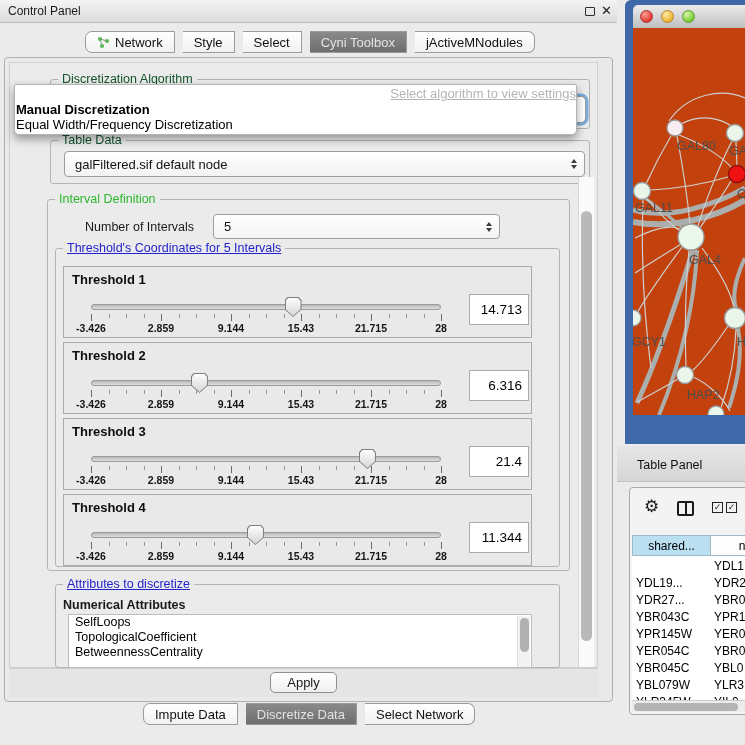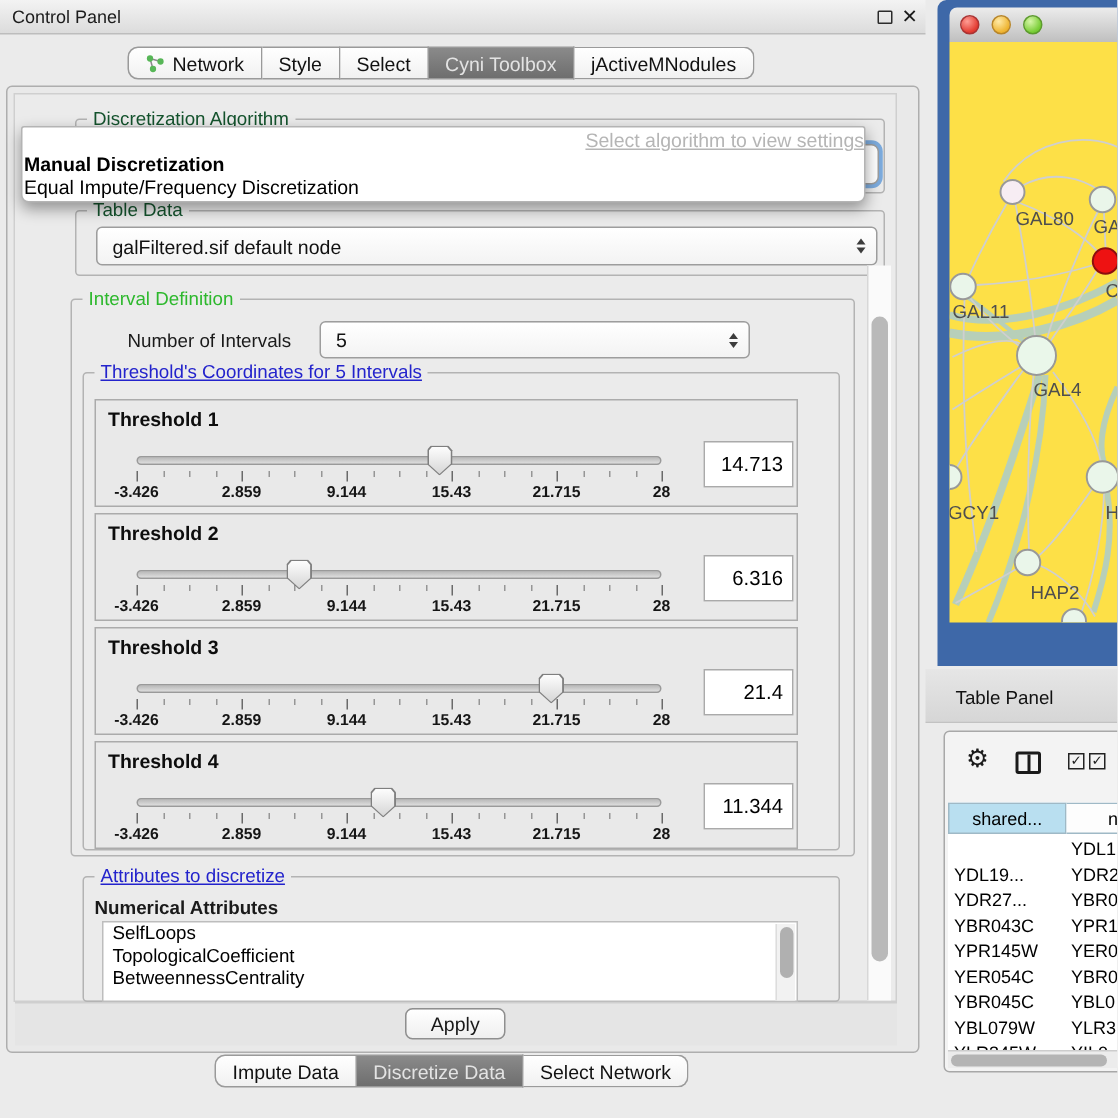--- a/index.html
+++ b/index.html
@@ -9,21 +9,21 @@
   .abs{position:absolute;}
 
   
   #titlebar{left:0;top:0;width:617px;height:23px;
     background:linear-gradient(#f3f3f3,#dcdcdc);border-bottom:1px solid #bdbdbd;}
   #titlebar .title{position:absolute;left:8px;top:4px;font-size:12px;color:#1c1c1c;}
   #float-btn{position:absolute;left:585px;top:7px;width:10px;height:9px;border:1.6px solid #2b2b2b;border-radius:1px;}
   #close-btn{position:absolute;left:601px;top:3px;font-size:13px;font-weight:bold;color:#1b1b1b;}
 
   
-  .tabbar{display:flex;height:22px;}
+  .tabbar{display:flex;height:22px;gap:8px;}
   .tab{display:flex;align-items:center;gap:5px;padding:0 11px;font-size:13px;
        background:linear-gradient(#ffffff,#f1f1f1);border:1px solid #9a9a9a;border-left:none;
        color:#111;white-space:nowrap;}
   .tab:first-child{border-left:1px solid #9a9a9a;border-radius:7px 0 0 7px;}
   .tab:last-child{border-radius:0 7px 7px 0;}
   .tab.selected{background:linear-gradient(#8a8a8a,#6e6e6e);color:#e3e3e3;}
 
   
   #outer-panel{left:4px;top:57px;width:609px;height:645px;border:1px solid #aeaeae;border-radius:4px;background:#e9e9e9;}
   #inner-panel{left:9px;top:62px;width:589px;height:606px;border:1px solid #cfcfcf;background:#ebebeb;}
@@ -81,21 +81,21 @@
      border:1px solid #8f8f8f;border-radius:5px;font-size:13px;display:flex;align-items:center;justify-content:center;}
 
   
   #net-frame{left:625px;top:0;width:125px;height:444px;background:#3e68a8;border-radius:6px 0 0 0;}
   #net-titlebar{left:633px;top:5px;width:112px;height:23px;background:linear-gradient(#ececec,#bfbfbf);
      border-radius:5px 0 0 0;display:flex;align-items:center;gap:8px;padding-left:7px;}
   .light{width:13px;height:13px;border-radius:50%;}
   .light.red{background:radial-gradient(circle at 35% 30%,#ff9d94,#e23a30 70%);border:1px solid #a33;}
   .light.yellow{background:radial-gradient(circle at 35% 30%,#ffeaa6,#eeb32f 70%);border:1px solid #b8862a;}
   .light.green{background:radial-gradient(circle at 35% 30%,#d7f6a8,#76cc33 70%);border:1px solid #5d9b2e;}
-  #net-canvas{left:633px;top:28px;width:112px;height:387px;background:#fde047;overflow:hidden;}
+  #net-canvas{left:633px;top:28px;width:112px;height:387px;background:#c2410c;overflow:hidden;}
   #net-svg{position:absolute;left:0;top:0;}
 
   
   #tp-titlebar{left:617px;top:446px;width:128px;height:36px;background:linear-gradient(#e6e6e6,#d6d6d6);border-bottom:1px solid #c2c2c2;}
   #tp-titlebar .t{position:absolute;left:20px;top:12px;font-size:12.5px;color:#111;}
   #tp-window{left:629px;top:487px;width:121px;height:228px;background:#f3f3f3;border:1px solid #a8a8a8;border-radius:4px;}
   #tp-toolbar{left:629px;top:494px;width:116px;height:34px;}
   #gear-ic{position:absolute;left:15px;top:2px;font-size:17px;color:#1a1a1a;}
   #split-ic{position:absolute;left:48px;top:7px;width:17px;height:15px;border:2px solid #1a1a1a;border-radius:2px;}
   #split-ic i{position:absolute;left:5.5px;top:0;width:2px;height:11px;background:#1a1a1a;}
@@ -150,21 +150,21 @@
   <div class="abs" id="outer-panel"></div>
   <div class="abs" id="inner-panel"></div>
 
   <div class="abs group" style="left:50px;top:79px;width:540px;height:50px;z-index:1;"></div>
   <div class="abs group-label dark" style="left:58px;top:73px;z-index:2;">Discretization Algorithm</div>
   <div class="abs" style="left:460px;top:96px;width:126px;height:27px;border:1px solid #9d9d9d;border-radius:5px;background:#fff;box-shadow:0 0 0 2.5px #7cabdd;z-index:3;"></div>
 
   <div class="abs" id="algo-popup">
     <div class="prompt">Select algorithm to view settings</div>
     <div class="opt hl">Manual Discretization</div>
-    <div class="opt">Equal Impute/Frequency Discretization</div>
+    <div class="opt">Equal Width/Frequency Discretization</div>
   </div>
 
   <div class="abs group" style="left:50px;top:140px;width:540px;height:44px;"></div>
   <div class="abs group-label dark" style="left:58px;top:134px;">Table Data</div>
   <div class="abs combo" style="left:64px;top:151px;width:521px;height:26px;">
     <span>galFiltered.sif default node</span>
     <span class="spinner">
         <i class="up"></i>
         <i class="dn"></i>
       </span>

